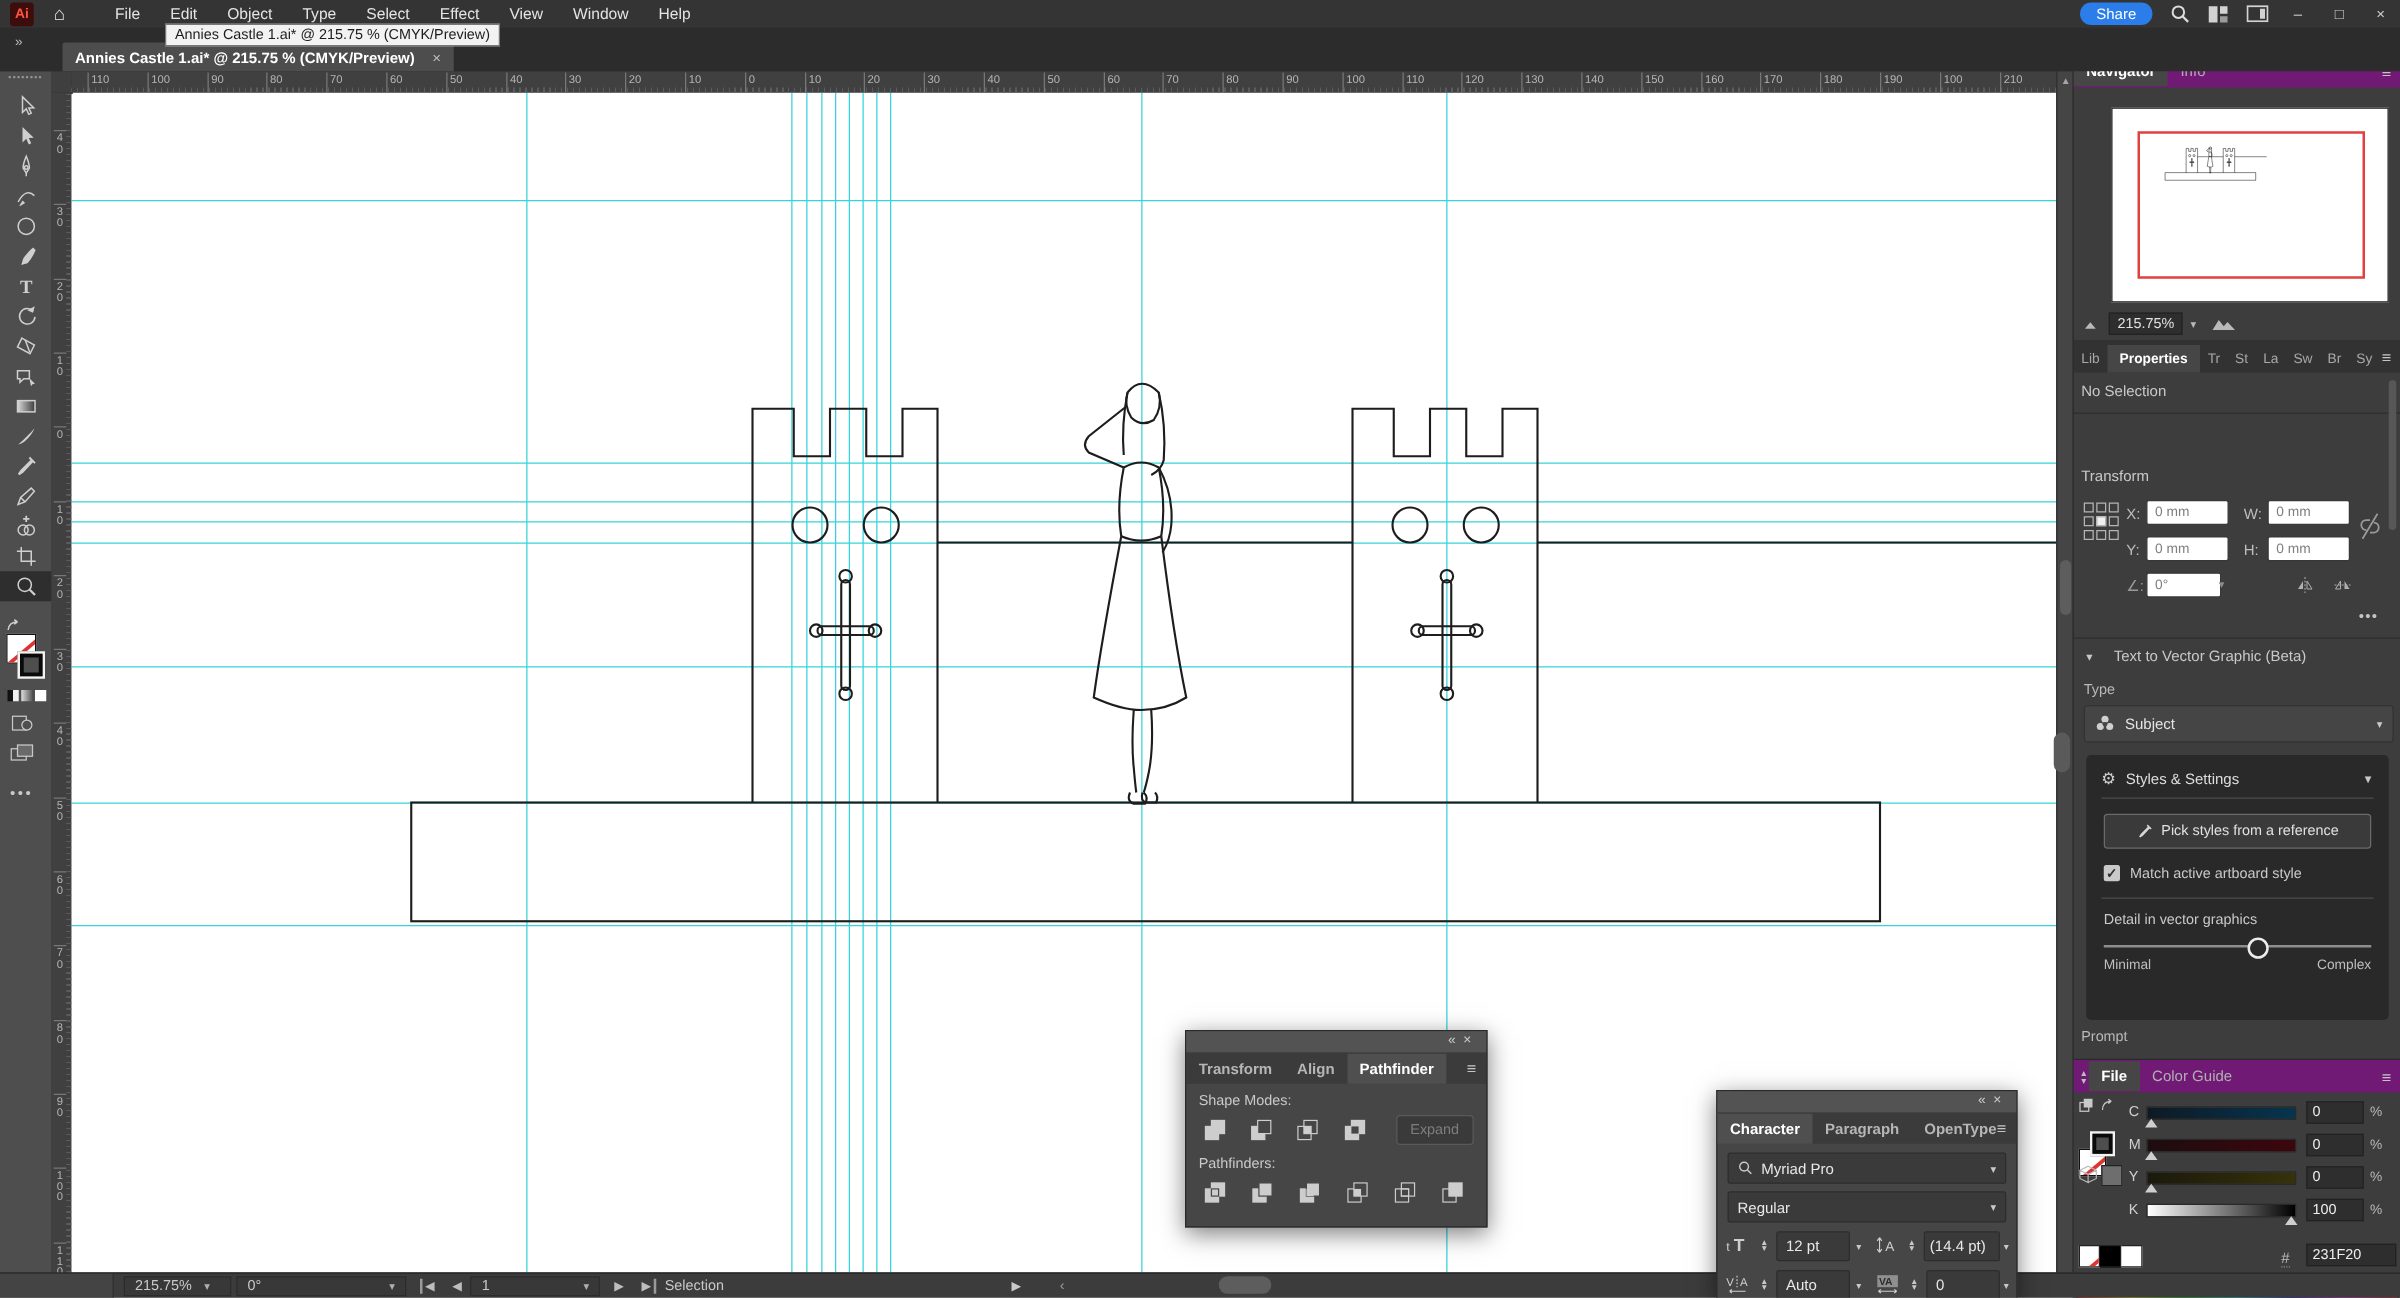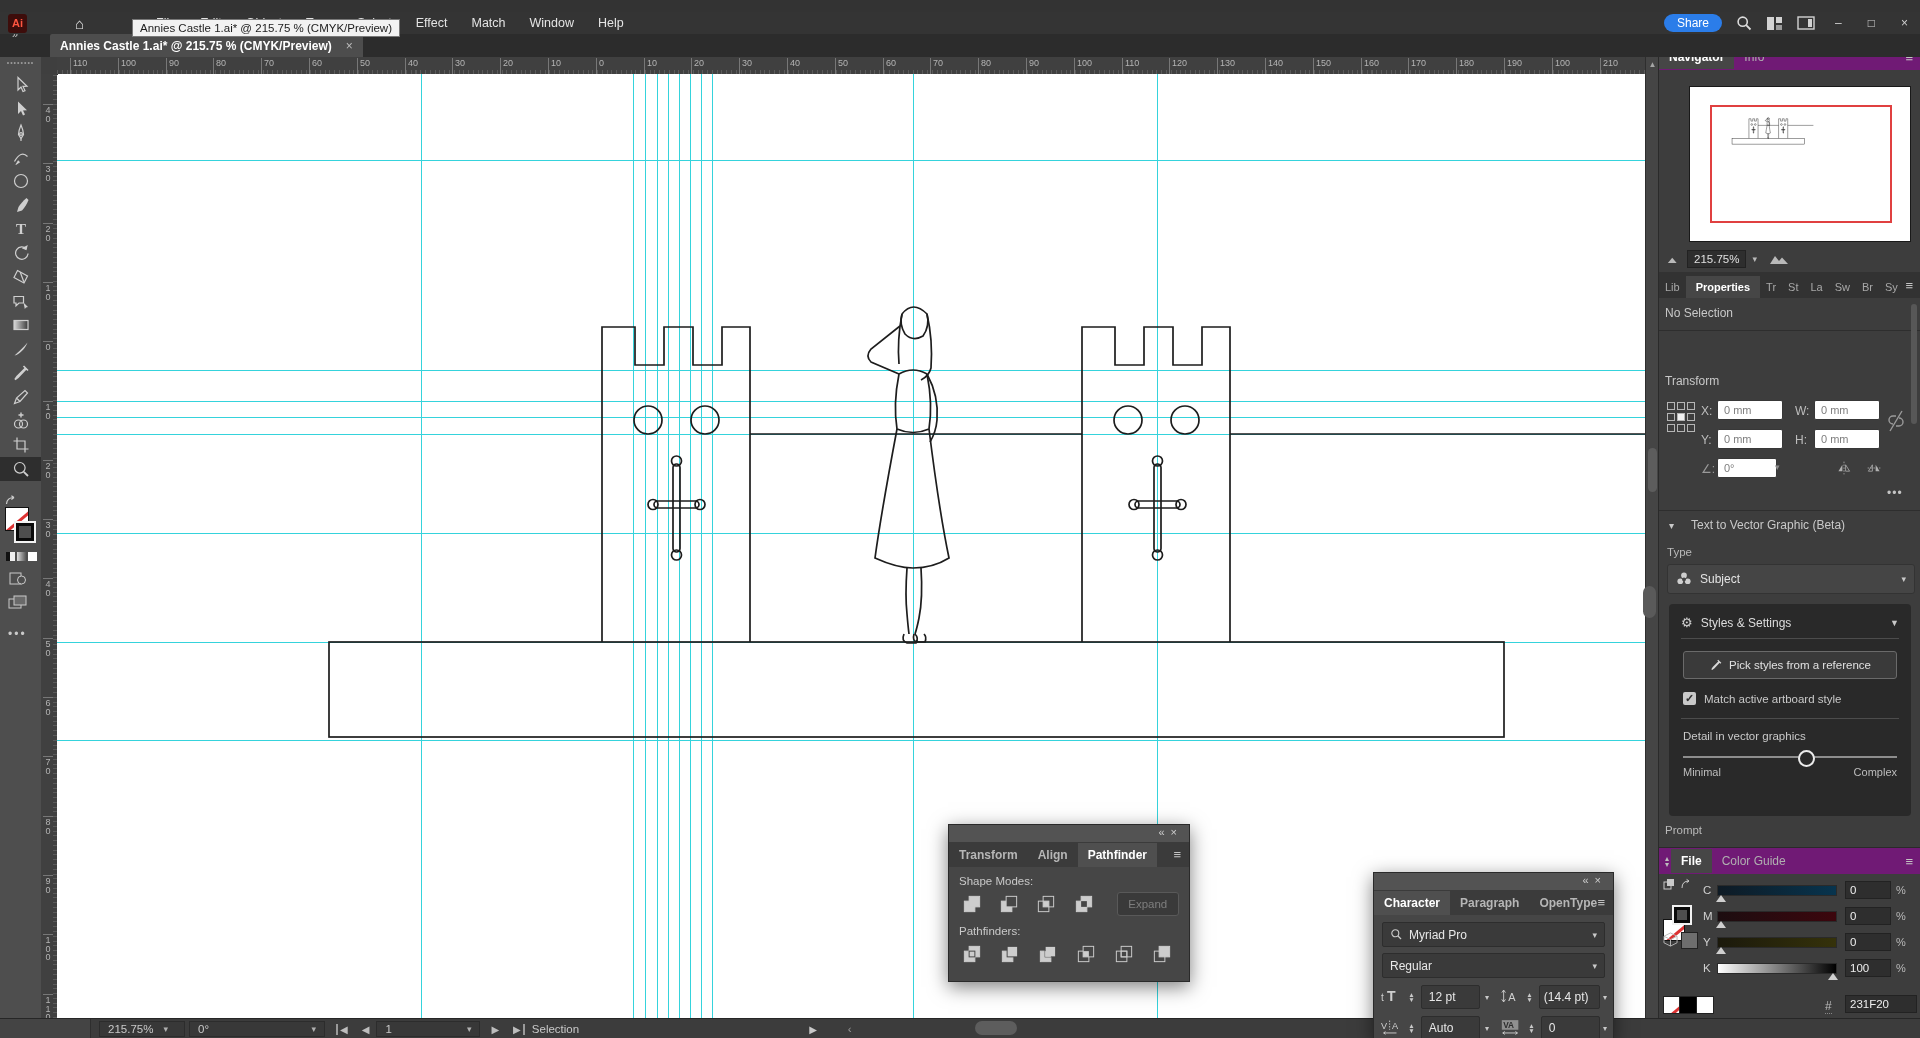--- a/index.html
+++ b/index.html
@@ -1,21 +1,21 @@
 <!DOCTYPE html>
 <html><head>
 <meta charset="utf-8">
 <style>
   html,body{margin:0;padding:0;}
   body{width:1920px;height:1038px;overflow:hidden;position:relative;background:#333;
        font-family:"Liberation Sans",sans-serif;font-size:12px;color:#ddd;
        -webkit-user-select:none;user-select:none;}
   .abs{position:absolute;}
   
-  #menubar{left:0;top:12px;width:1920px;height:22px;background:#343434;display:flex;align-items:center;z-index:60;gap:32px;}
+  #menubar{left:0;top:0;width:1920px;height:22px;background:#343434;display:flex;align-items:center;z-index:60;}
   .ai-logo{width:19px;height:19px;margin-left:8px;background:#3d0d0b;color:#ff5540;font-weight:bold;
            font-size:11px;display:flex;align-items:center;justify-content:center;border-radius:3px;}
   .home{margin-left:16px;color:#e8e8e8;font-size:15px;line-height:1;}
   #menu-items{display:flex;margin-left:28px;}
   .menu-item{padding:3px 12px;color:#e4e4e4;font-size:12.5px;}
   #topbar-right{position:absolute;right:6px;top:0;height:22px;display:flex;align-items:center;gap:14px;}
   .share-pill{background:#2b7de9;color:#fff;border-radius:10px;padding:2px 13px;font-size:12px;}
   .winctl{color:#cfcfcf;font-size:12px;padding:0 6px;}
   #tabrow{left:0;top:22px;width:1920px;height:35px;background:#2c2c2c;z-index:40;}
   #doc-tab{position:absolute;left:50px;top:12px;height:23px;background:#4d4d4d;color:#fff;
@@ -160,21 +160,21 @@
 <div class="abs" id="menubar">
   <div class="ai-logo">Ai</div>
   <div class="home">⌂</div>
   <div id="menu-items">
       <div class="menu-item">File</div>
       <div class="menu-item">Edit</div>
       <div class="menu-item">Object</div>
       <div class="menu-item">Type</div>
       <div class="menu-item">Select</div>
       <div class="menu-item">Effect</div>
-      <div class="menu-item">Match</div>
+      <div class="menu-item">View</div>
       <div class="menu-item">Window</div>
       <div class="menu-item">Help</div>
     </div>
   <div id="topbar-right">
     <div class="share-pill">Share</div>
     <svg width="16" height="16" viewBox="0 0 16 16">
       <circle cx="6.7" cy="6.7" r="4.6" fill="none" stroke="#dcdcdc" stroke-width="1.6"></circle>
       <path d="M10.2 10.2 L14.5 14.5" stroke="#dcdcdc" stroke-width="1.8"></path>
     </svg>
     <svg width="17" height="15" viewBox="0 0 17 15">

